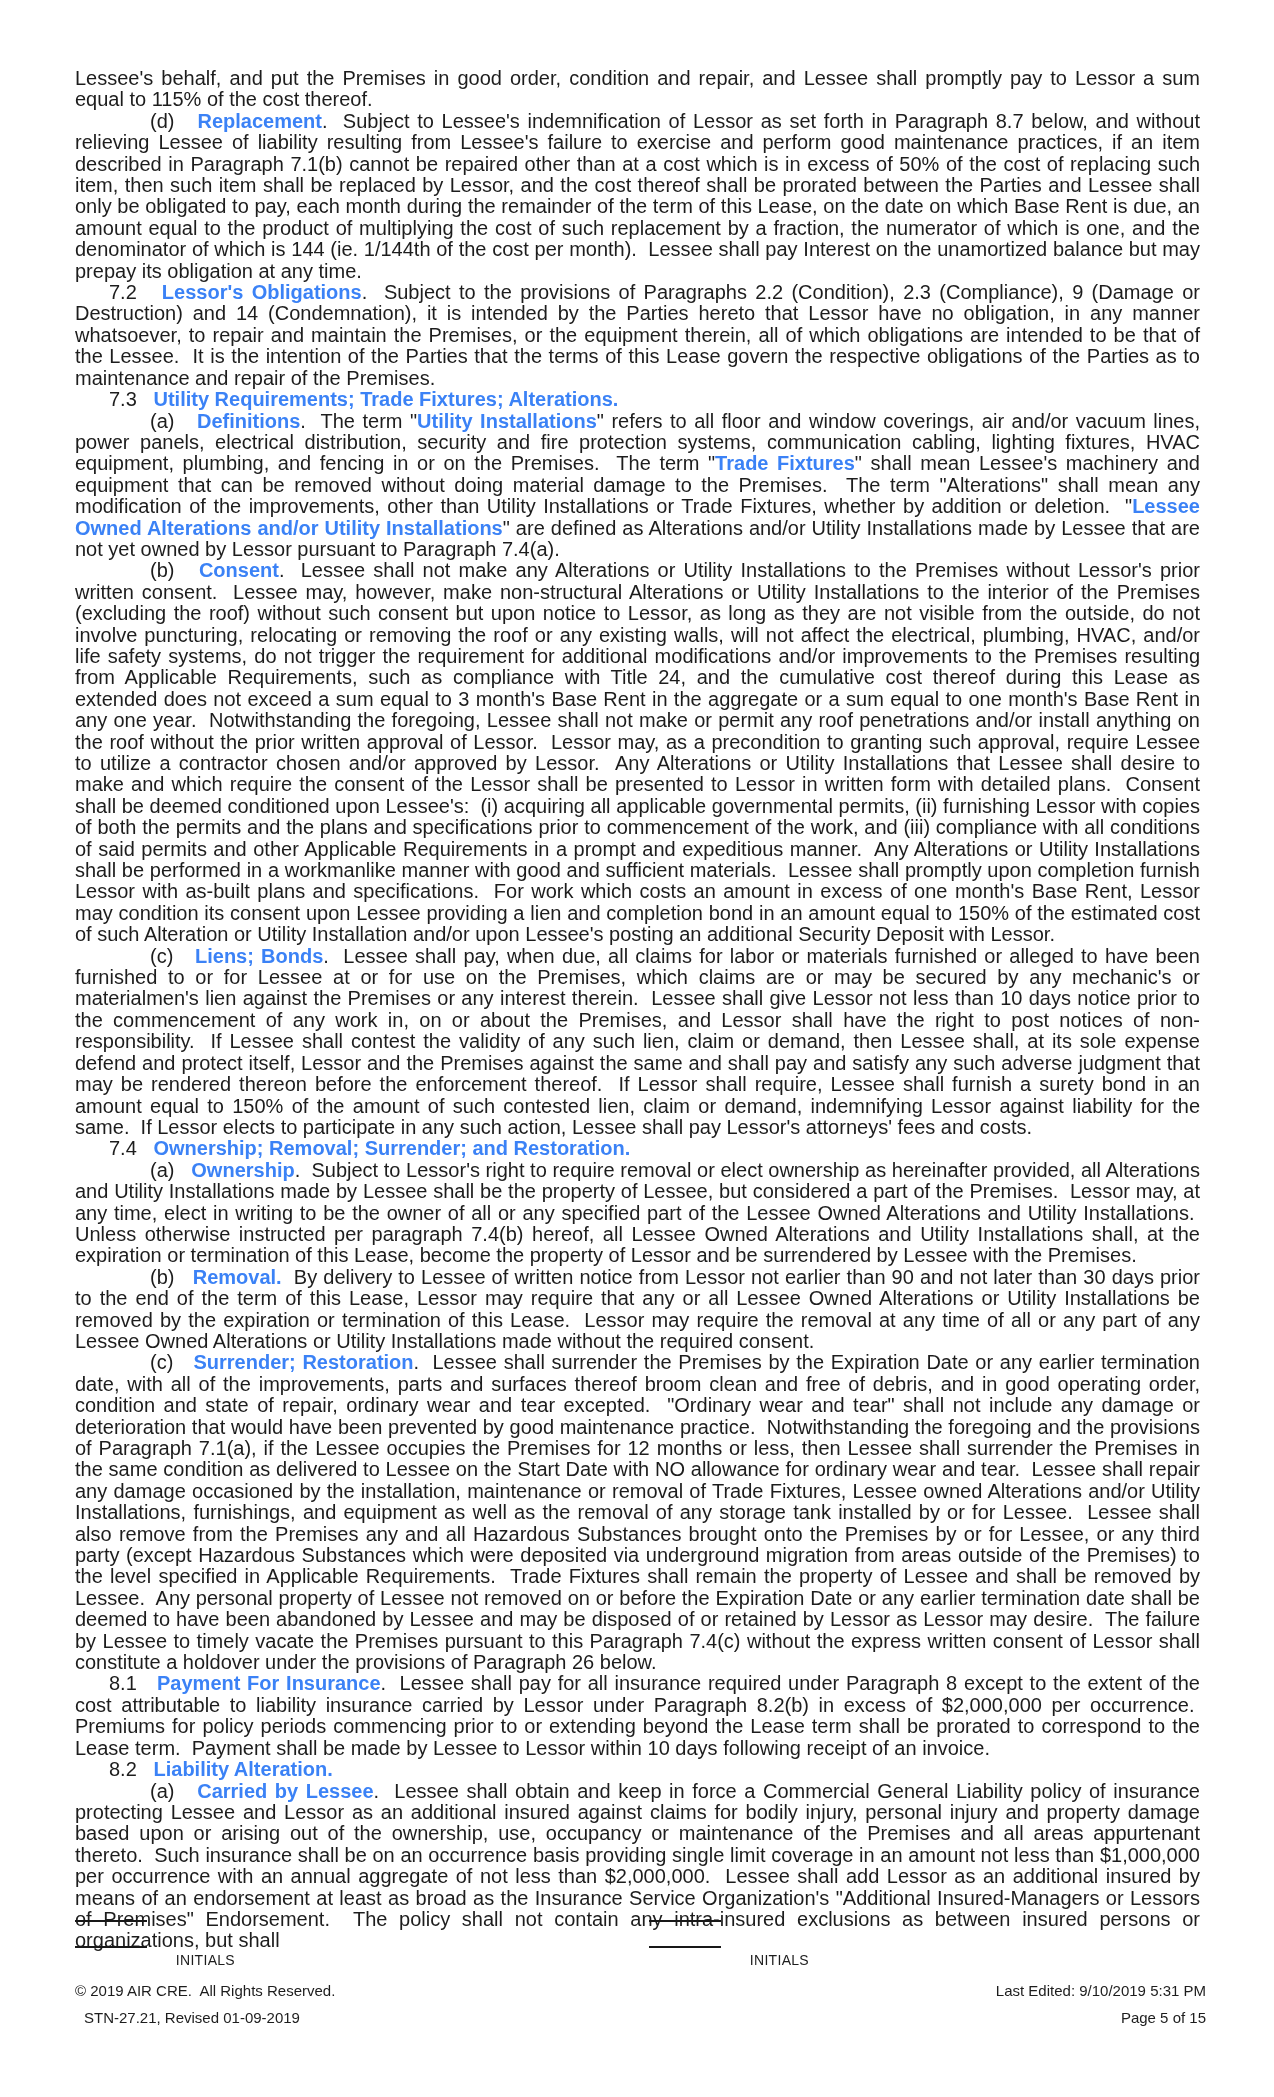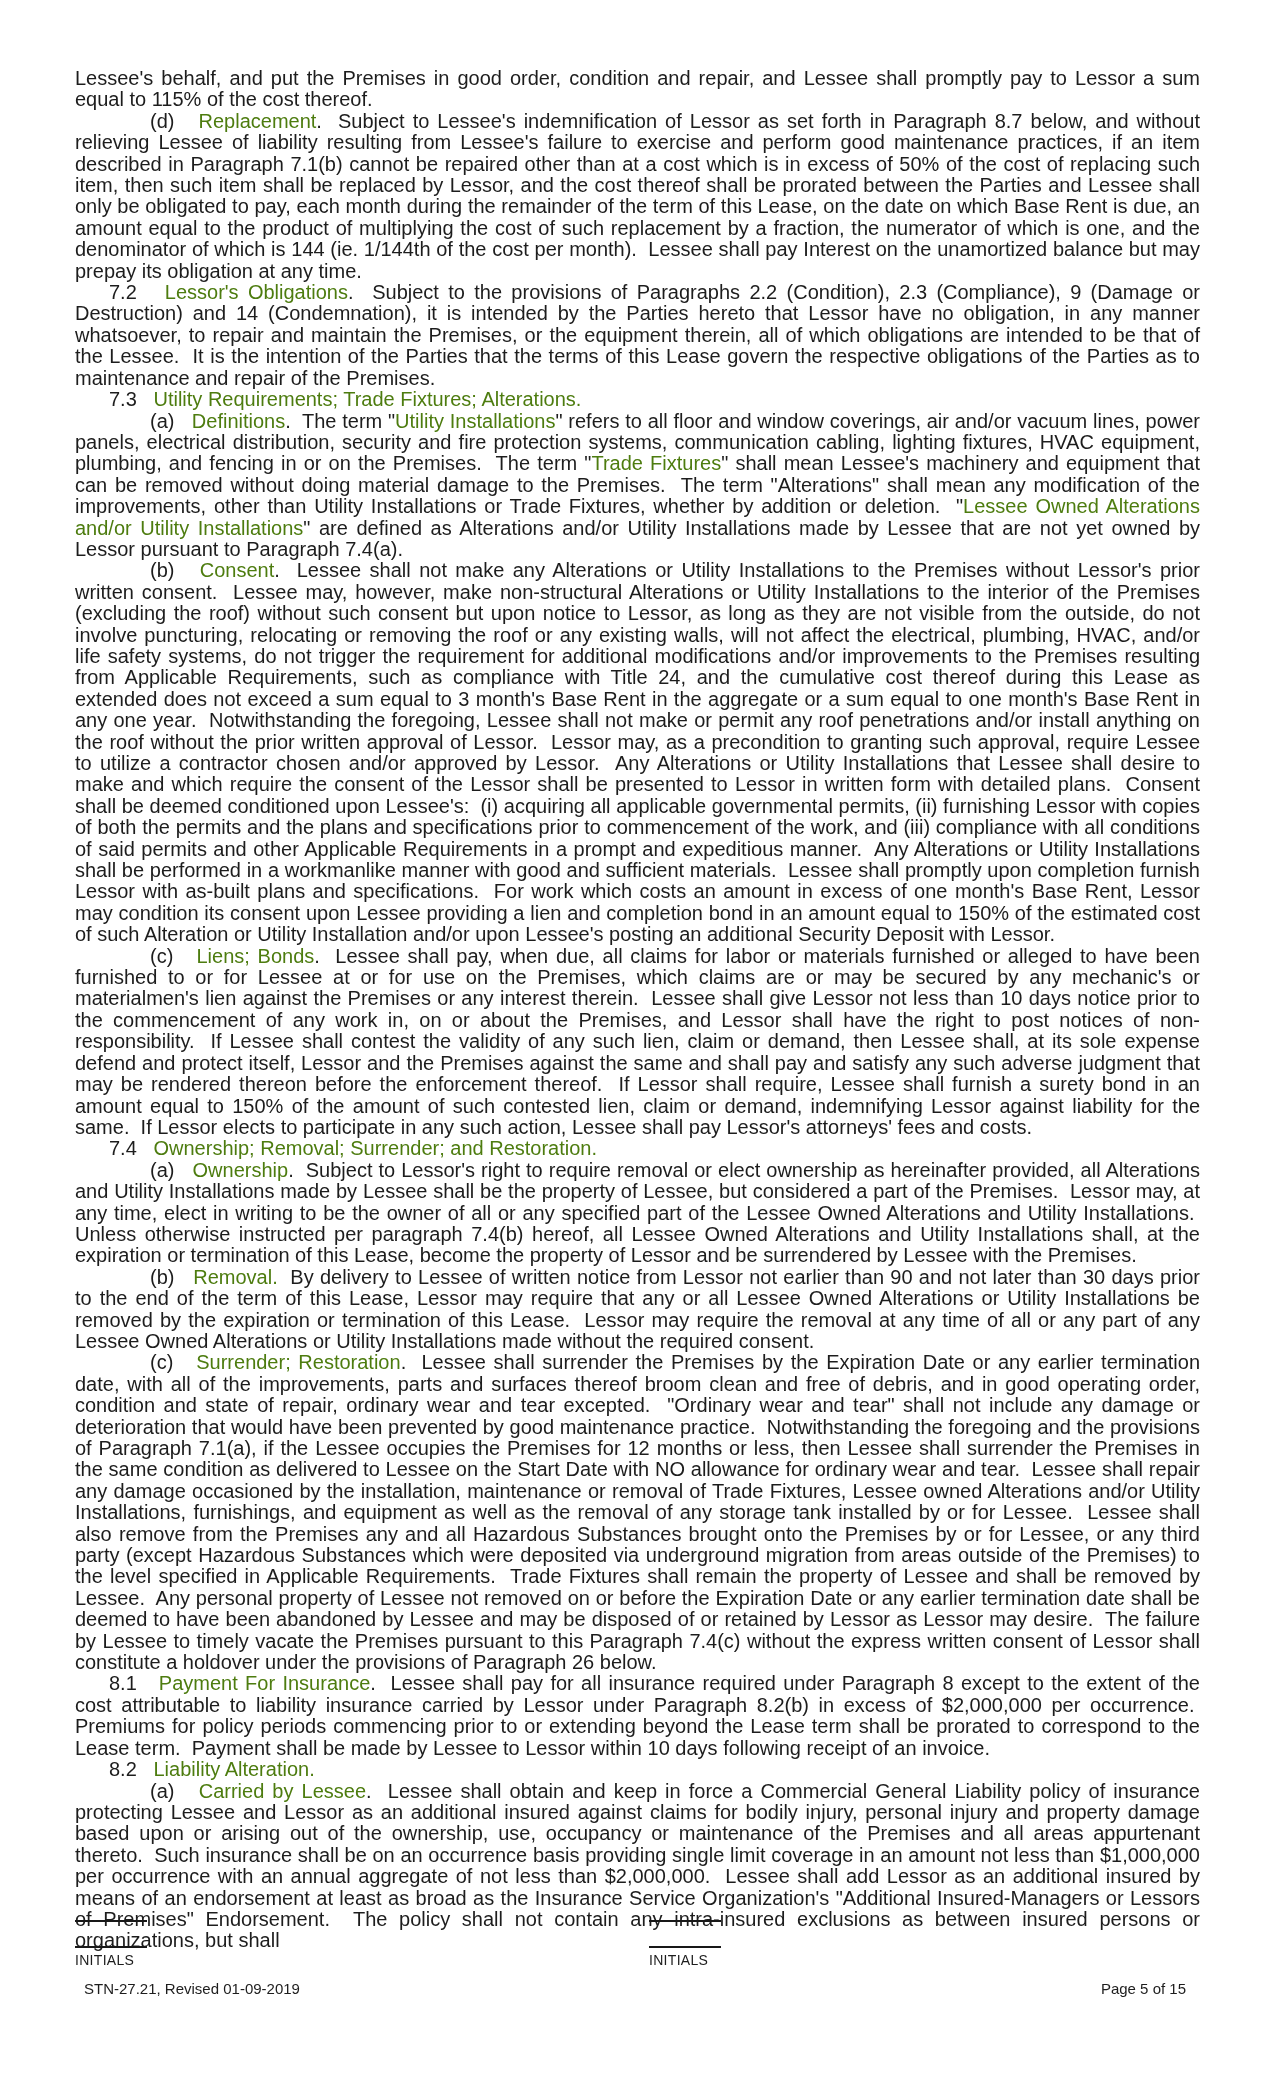--- a/index.html
+++ b/index.html
@@ -19,29 +19,30 @@
     width: 1125px;
     text-align: justify;
     font-size: 20px;
     line-height: 21.4px;
   }
   p.para { margin: 0; padding: 0; }
   .indent-flush  { text-indent: 0; }
   .indent-sub    { text-indent: 34px; }
   .indent-letter { text-indent: 75px; }
   .space-before  { margin-top: 21px; }
-  .bold { font-weight: normal; color: #4d7c0f; }
+  .bold { font-weight: bold; color: #3b82f6; }
 
   .footer {
     position: absolute;
     left: 75px;
-    right: 88px;
+    right: 68px;
     top: 1910px;
     font-size: 15px;
     color: #1d1d1d;
+    text-align: right;
   }
   .initials-row { position: relative; height: 62px; }
   .initials-block { position: absolute; top: 0; left: 0; width: 160px; }
   .initials-block.right { left: 574px; }
   .sig-line {
     width: 72px;
     height: 0;
     border-bottom: 2px solid #181818;
     margin-top: 10px;
   }
@@ -88,19 +89,23 @@
         <div class="sig-line"></div>
         <div class="sig-line"></div>
         <div class="initials-label">INITIALS</div>
       </div>
       <div class="initials-block right">
         <div class="sig-line"></div>
         <div class="sig-line"></div>
         <div class="initials-label">INITIALS</div>
       </div>
     </div>
+    <div class="footer-row">
+      <span>© 2019 AIR CRE.&nbsp; All Rights Reserved.</span>
+      <span>Last Edited: 9/10/2019 5:31 PM</span>
+    </div>
     <div class="footer-row second">
       <span>STN-27.21, Revised 01-09-2019</span>
       <span>Page 5 of 15</span>
     </div>
   </div>
 
 </div>
 
 </body></html>

